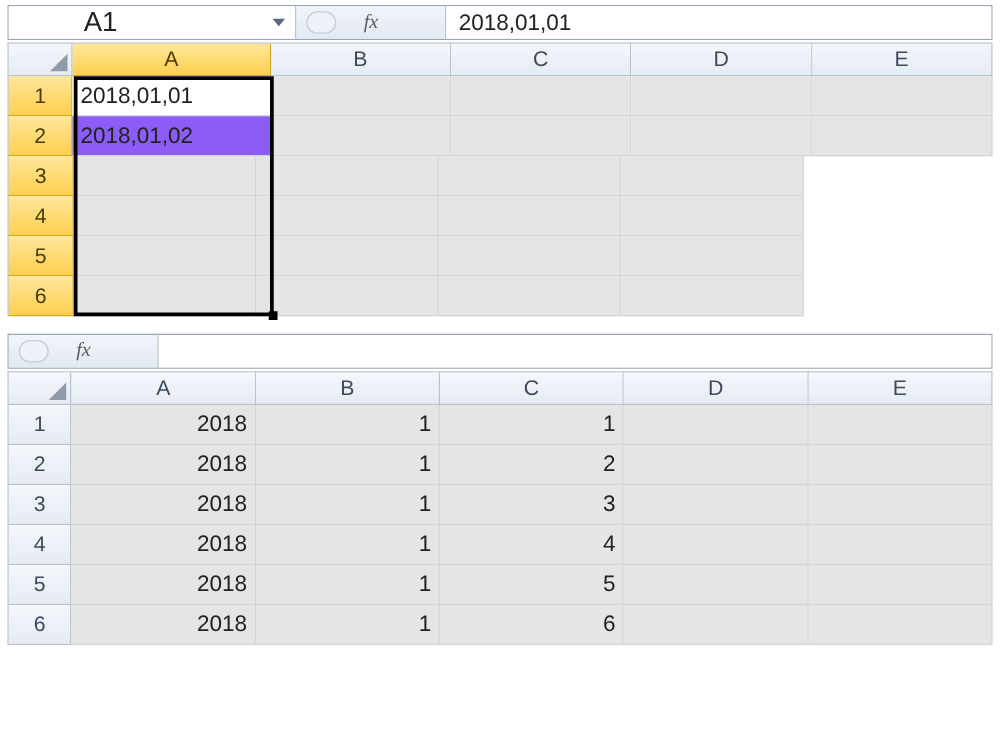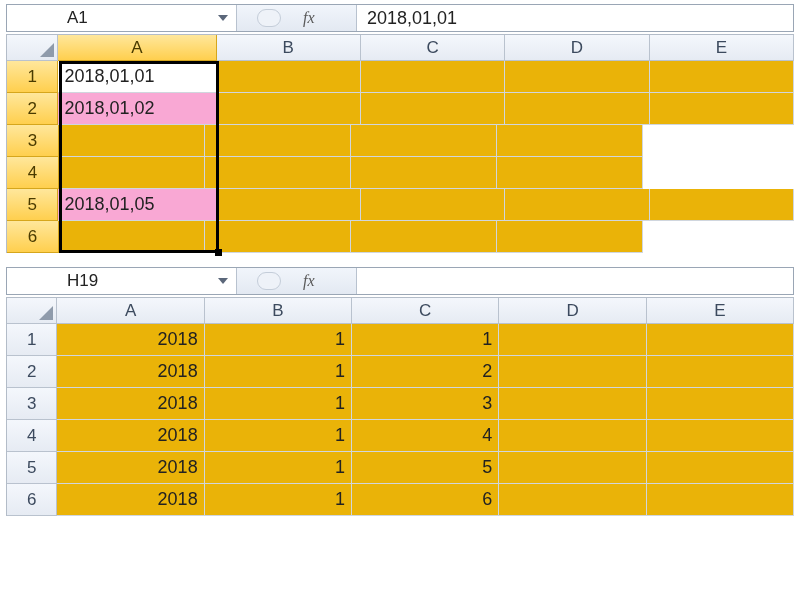--- a/index.html
+++ b/index.html
@@ -26,36 +26,36 @@
     display: flex;
     align-items: center;
     width: 230px;
     padding: 0 6px 0 10px;
     border-right: 1px solid #b8c2cf;
     background: #ffffff;
     position: relative;
   }
   .name-box {
     flex: 1;
-    font-size: 17px;
+    font-size: 22px;
     padding-left: 50px;
     color: #222;
     white-space: nowrap;
   }
   .name-box-arrow {
     width: 14px;
     height: 14px;
     position: relative;
   }
   .name-box-arrow svg { display:block; }
   .fx-segment {
     display: flex;
     align-items: center;
     gap: 6px;
-    padding: 0 20px;
+    padding: 0 8px;
     border-right: 1px solid #b8c2cf;
     background: linear-gradient(#f1f5fb,#e3e9f2);
     min-width: 120px;
   }
   .fx-pill {
     width: 24px; height: 18px;
     border-radius: 9px;
     background: #eef2f8;
     border:1px solid #c4cdd9;
   }
@@ -115,21 +115,21 @@
   .row-hdr {
     width: 52px;
     background: linear-gradient(#f4f7fc, #e6ebf3);
     color: #3c4a5e;
     justify-content: center;
     border-right: 1px solid #b9c2ce;
     border-bottom: 1px solid #b9c2ce;
     font-size: 17px;
   }
   .cell {
-    background: #eab308;
+    background: #e5e5e5;
     color: #222;
     padding: 0 6px;
   }
   .cell.right { justify-content: flex-end; }
   .cell.left  { justify-content: flex-start; }
   
   
   .top .col-A { width: 160px; }
   .top .col-B { width: 146px; }
   .top .col-C { width: 146px; }
@@ -144,21 +144,21 @@
   .bot .col-E { width: 152px; }
 
   
   .top .row-hdr.sel, .top .hdr-cell.sel {
     background: linear-gradient(#ffe79b, #ffcf4e);
     color: #4a3b00;
     border-right-color: #d6a61c;
     border-bottom-color: #d6a61c;
   }
   .top .cell.in-range {
-    background: #f9a8d4;
+    background: #8b5cf6;
   }
   .top .cell.active-cell {
     background: #ffffff;
   }
   .sel-border {
     position: absolute;
     border: 3px solid #000000;
     pointer-events: none;
     box-sizing: border-box;
   }
@@ -231,21 +231,20 @@
     </div>
     <div class="row">
       <div class="row-hdr sel">4</div>
       <div class="cell col-B"></div>
       <div class="cell col-C"></div>
       <div class="cell col-D"></div>
       <div class="cell col-E"></div>
     </div>
     <div class="row">
       <div class="row-hdr sel">5</div>
-      <div class="cell col-A left in-range">2018,01,05</div>
       <div class="cell col-B"></div>
       <div class="cell col-C"></div>
       <div class="cell col-D"></div>
       <div class="cell col-E"></div>
     </div>
     <div class="row">
       <div class="row-hdr sel">6</div>
       <div class="cell col-B"></div>
       <div class="cell col-C"></div>
       <div class="cell col-D"></div>
@@ -255,28 +254,20 @@
     <div class="sel-border" style="left:52px; top:26px; width:160px; height:192px;"></div>
     <div class="fill-handle" style="left:208px; top:214px;"></div>
   </div>
 </div>
 
 <div class="gap"></div>
 
 <div class="sheet-block bot">
 
   <div class="formula-bar">
-    <div class="name-box-wrap">
-      <span class="name-box">H19</span>
-      <span class="name-box-arrow">
-        <svg width="14" height="14">
-            <polygon points="2,4 12,4 7,10" fill="#5b677a"></polygon>
-          </svg>
-      </span>
-    </div>
     <div class="fx-segment">
       <span class="fx-pill"></span>
       <span class="fx-label">fx</span>
     </div>
     <div class="formula-input">
       <span></span>
     </div>
   </div>
 
   <div class="grid">

